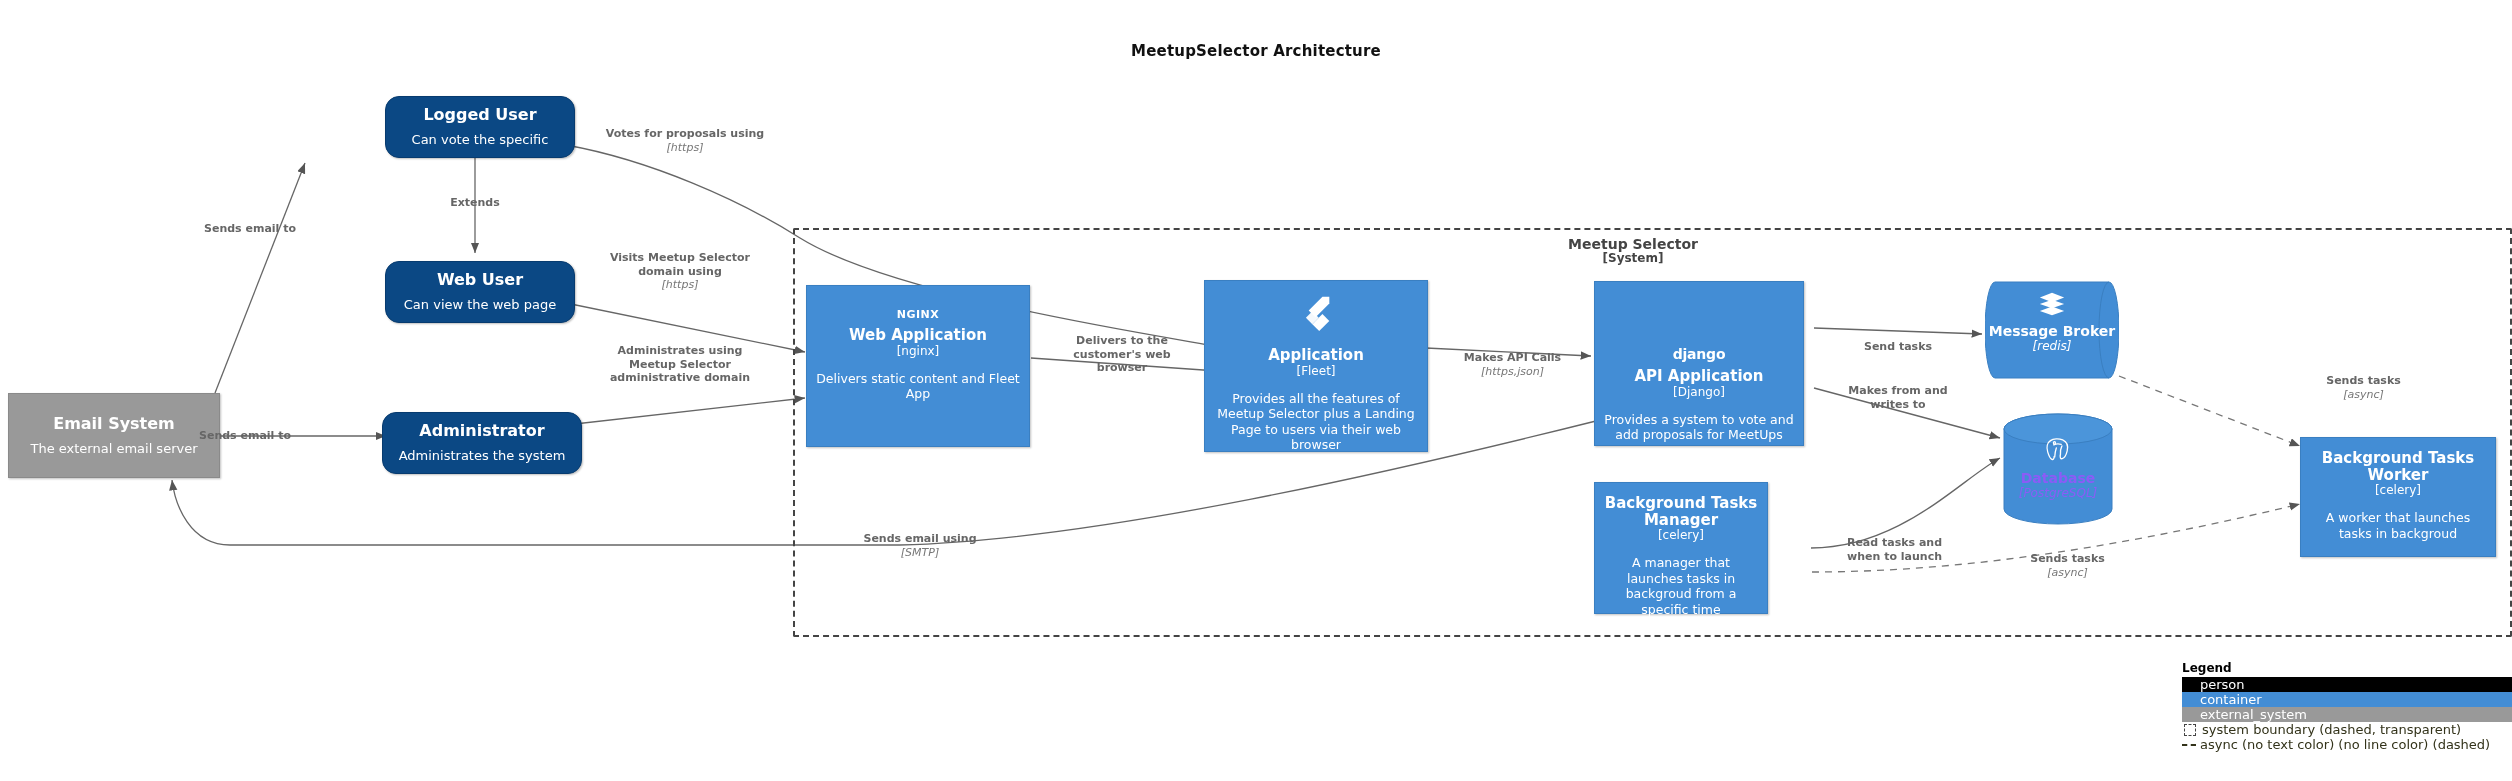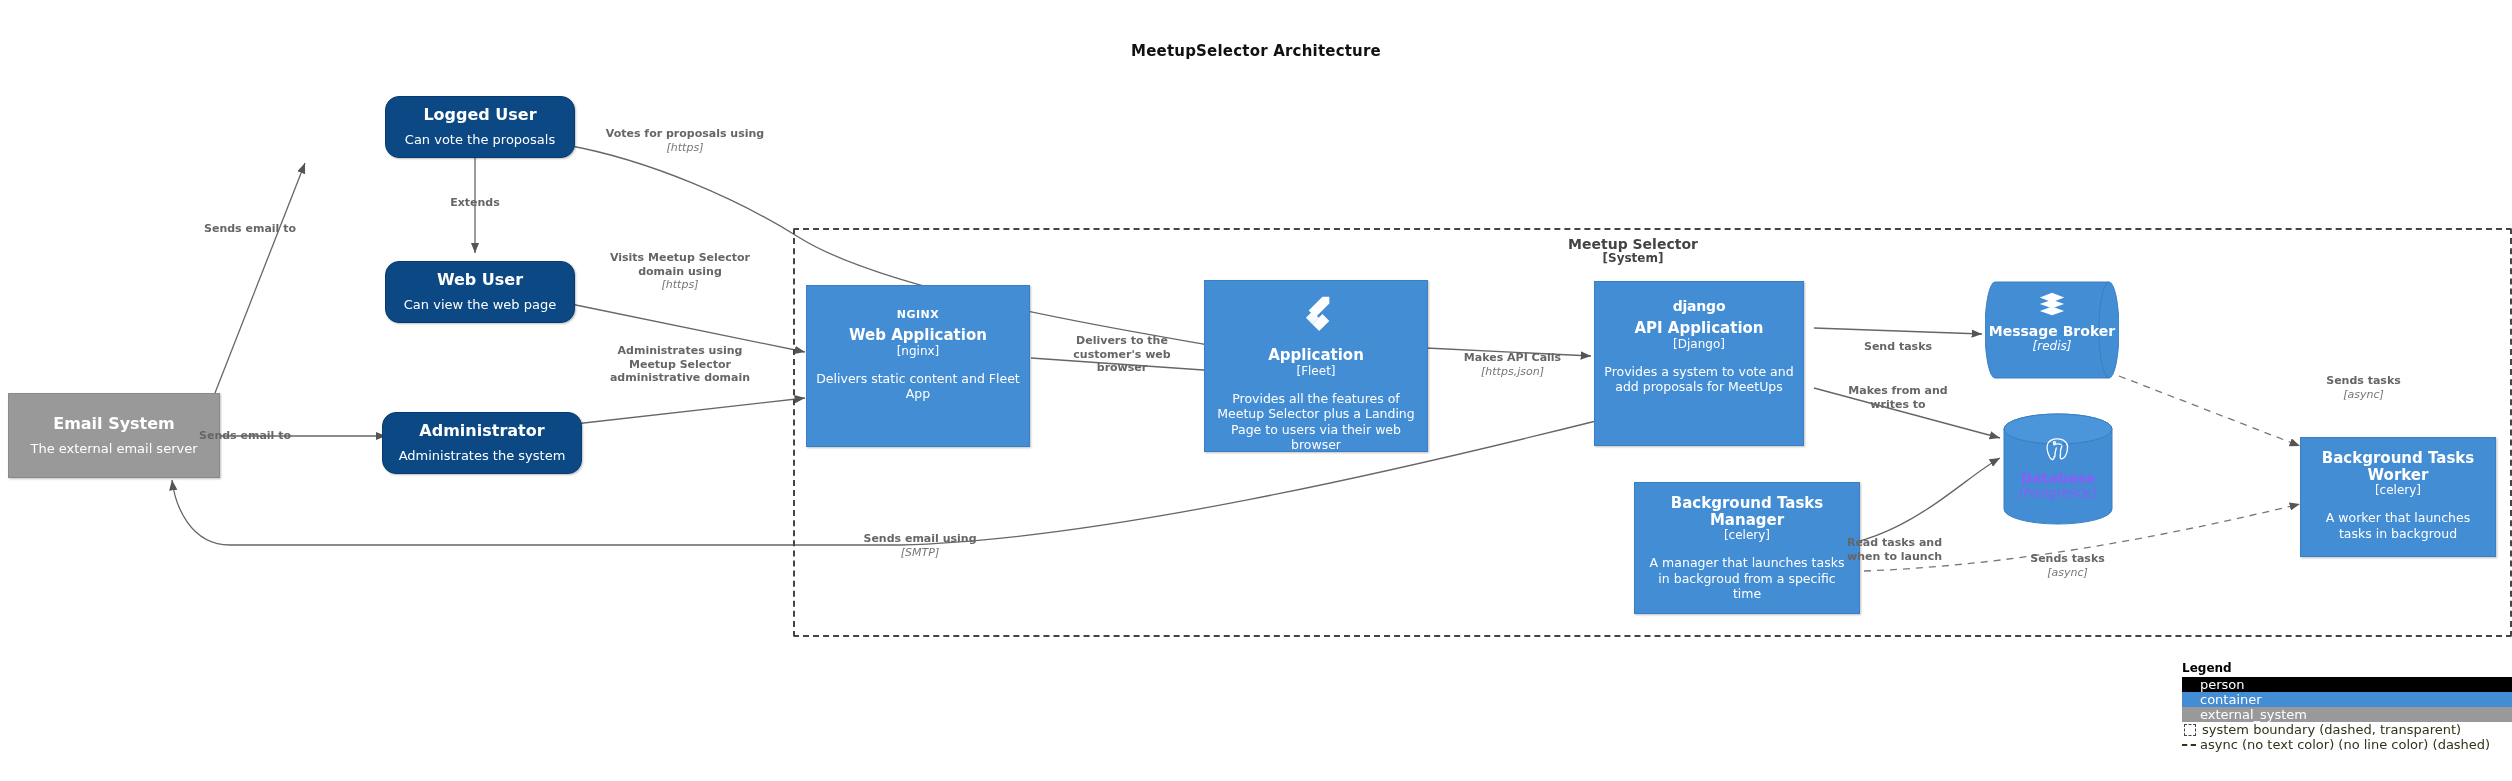--- a/index.html
+++ b/index.html
@@ -53,21 +53,21 @@
   .container-box .logo{margin-bottom:6px;display:block;}
   .container-box .nm{font-size:15px;font-weight:bold;line-height:1.1;}
   .container-box .tech{font-size:12px;line-height:1.25;}
   .container-box .ds{font-size:12.5px;line-height:1.25;margin-top:12px;}
 
   
   .cyl-h{position:absolute;}
   .cyl-v{position:absolute;}
 
   .nginx-word{font-size:11px;font-weight:bold;letter-spacing:0.5px;}
-  .django-word{font-size:14px;font-weight:bold;letter-spacing:-0.2px;}
+  .django-word{font-size:14px;font-weight:bold;letter-spacing:-0.2px;margin-top:48px;}
 
   
   .boundary{
     position:absolute;border:2px dashed #444444;background:transparent;border-radius:2px;
   }
   .boundary-label{
     position:absolute;text-align:center;color:#444444;
     font-size:14px;font-weight:bold;line-height:1.15;
   }
   .boundary-label .sub{font-size:12px;font-weight:bold;display:block;}
@@ -146,21 +146,21 @@
 
   <div class="boundary" style="left:793px;top:228px;width:1715px;height:405px;"></div>
   <div class="boundary-label" style="left:1493px;top:236px;width:280px;">
     <span>Meetup Selector</span>
     <span class="sub">[System]</span>
   </div>
 
   <div class="node person" style="left:385px;top:96px;width:190px;height:62px;">
     <div class="head"></div>
     <div class="nm">Logged User</div>
-    <div class="ds">Can vote the proposals</div>
+    <div class="ds">Can vote the specific</div>
   </div>
 
   <div class="node person" style="left:385px;top:261px;width:190px;height:62px;">
     <div class="head"></div>
     <div class="nm">Web User</div>
     <div class="ds">Can view the web page</div>
   </div>
 
   <div class="node person" style="left:382px;top:412px;width:200px;height:62px;">
     <div class="head"></div>
@@ -234,21 +234,21 @@
             <path d="M11.5,10.5 C13.5,9.5 17,9.2 19.5,10"></path>
             <ellipse cx="12.2" cy="8.4" rx="1.1" ry="1.3"></ellipse>
           </g>
         </svg>
       </span>
       <div style="font-size:14px;font-weight:bold;line-height:1.1;">Database</div>
       <div style="font-size:12px;font-style:italic;line-height:1.2;">[PostgreSQL]</div>
     </div>
   </div>
 
-  <div class="node container-box" style="left:1594px;top:482px;width:226px;height:132px;justify-content:flex-start;padding-top:12px;margin-left:40px;">
+  <div class="node container-box" style="left:1594px;top:482px;width:174px;height:132px;justify-content:flex-start;padding-top:12px;">
     <div class="nm">Background Tasks Manager</div>
     <div class="tech">[celery]</div>
     <div class="ds">A manager that launches tasks in backgroud from a specific time</div>
   </div>
 
   <div class="node container-box" style="left:2300px;top:437px;width:196px;height:120px;justify-content:flex-start;padding-top:12px;">
     <div class="nm">Background Tasks Worker</div>
     <div class="tech">[celery]</div>
     <div class="ds">A worker that launches tasks in backgroud</div>
   </div>

